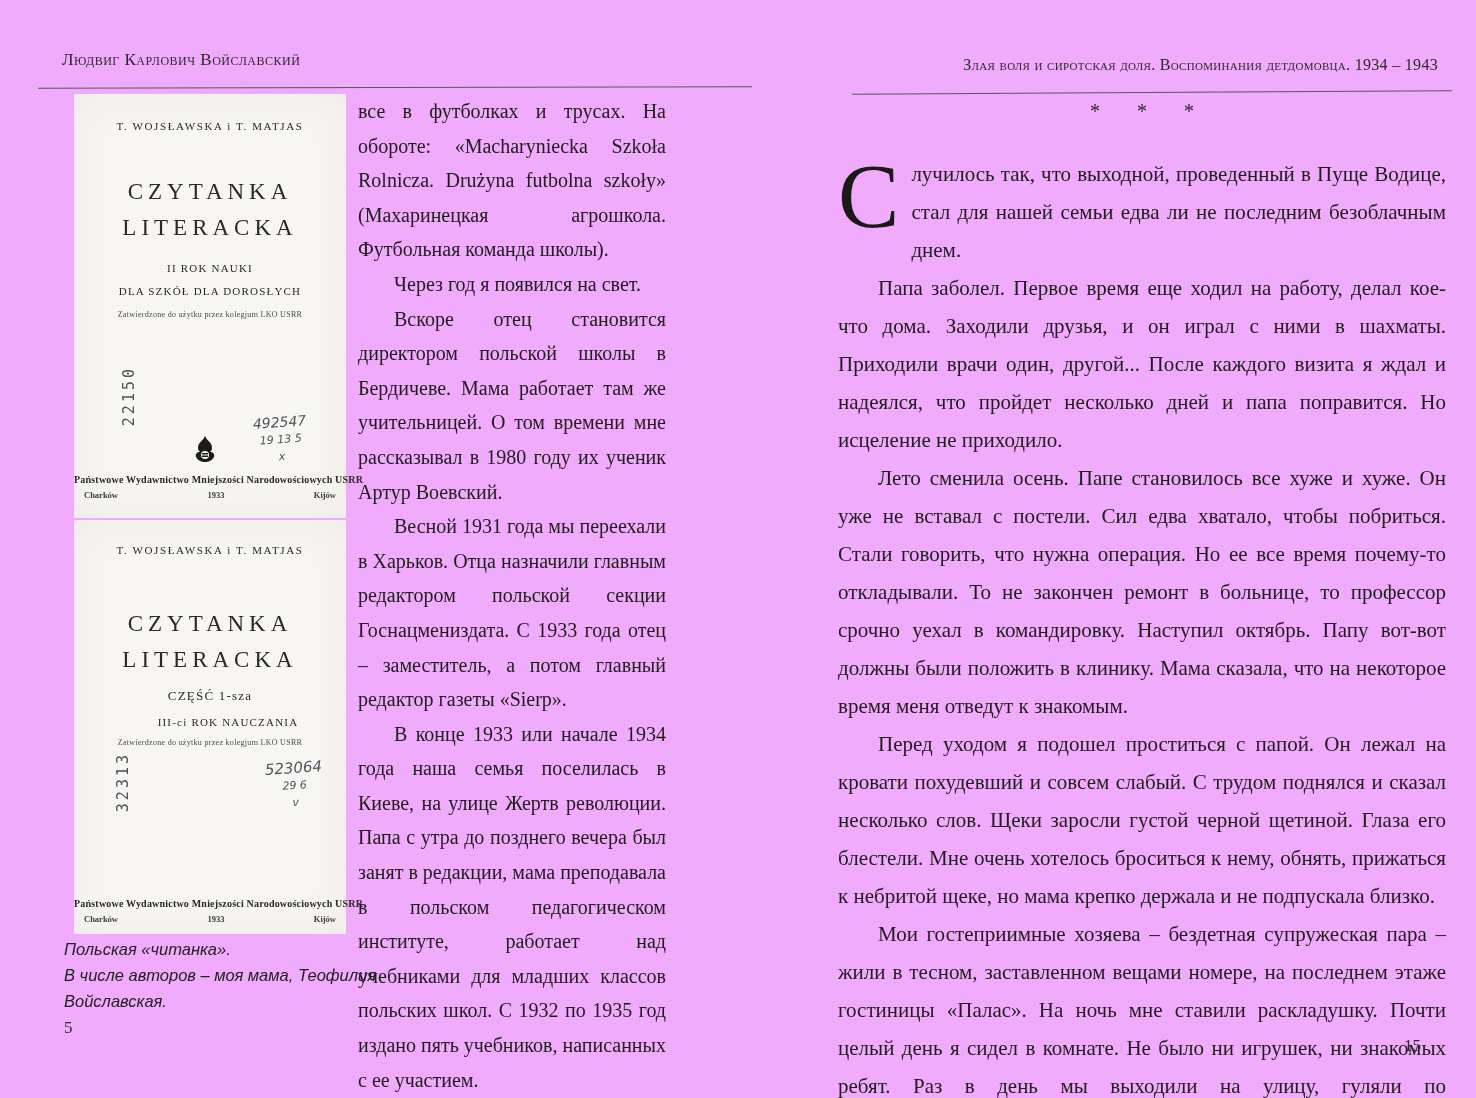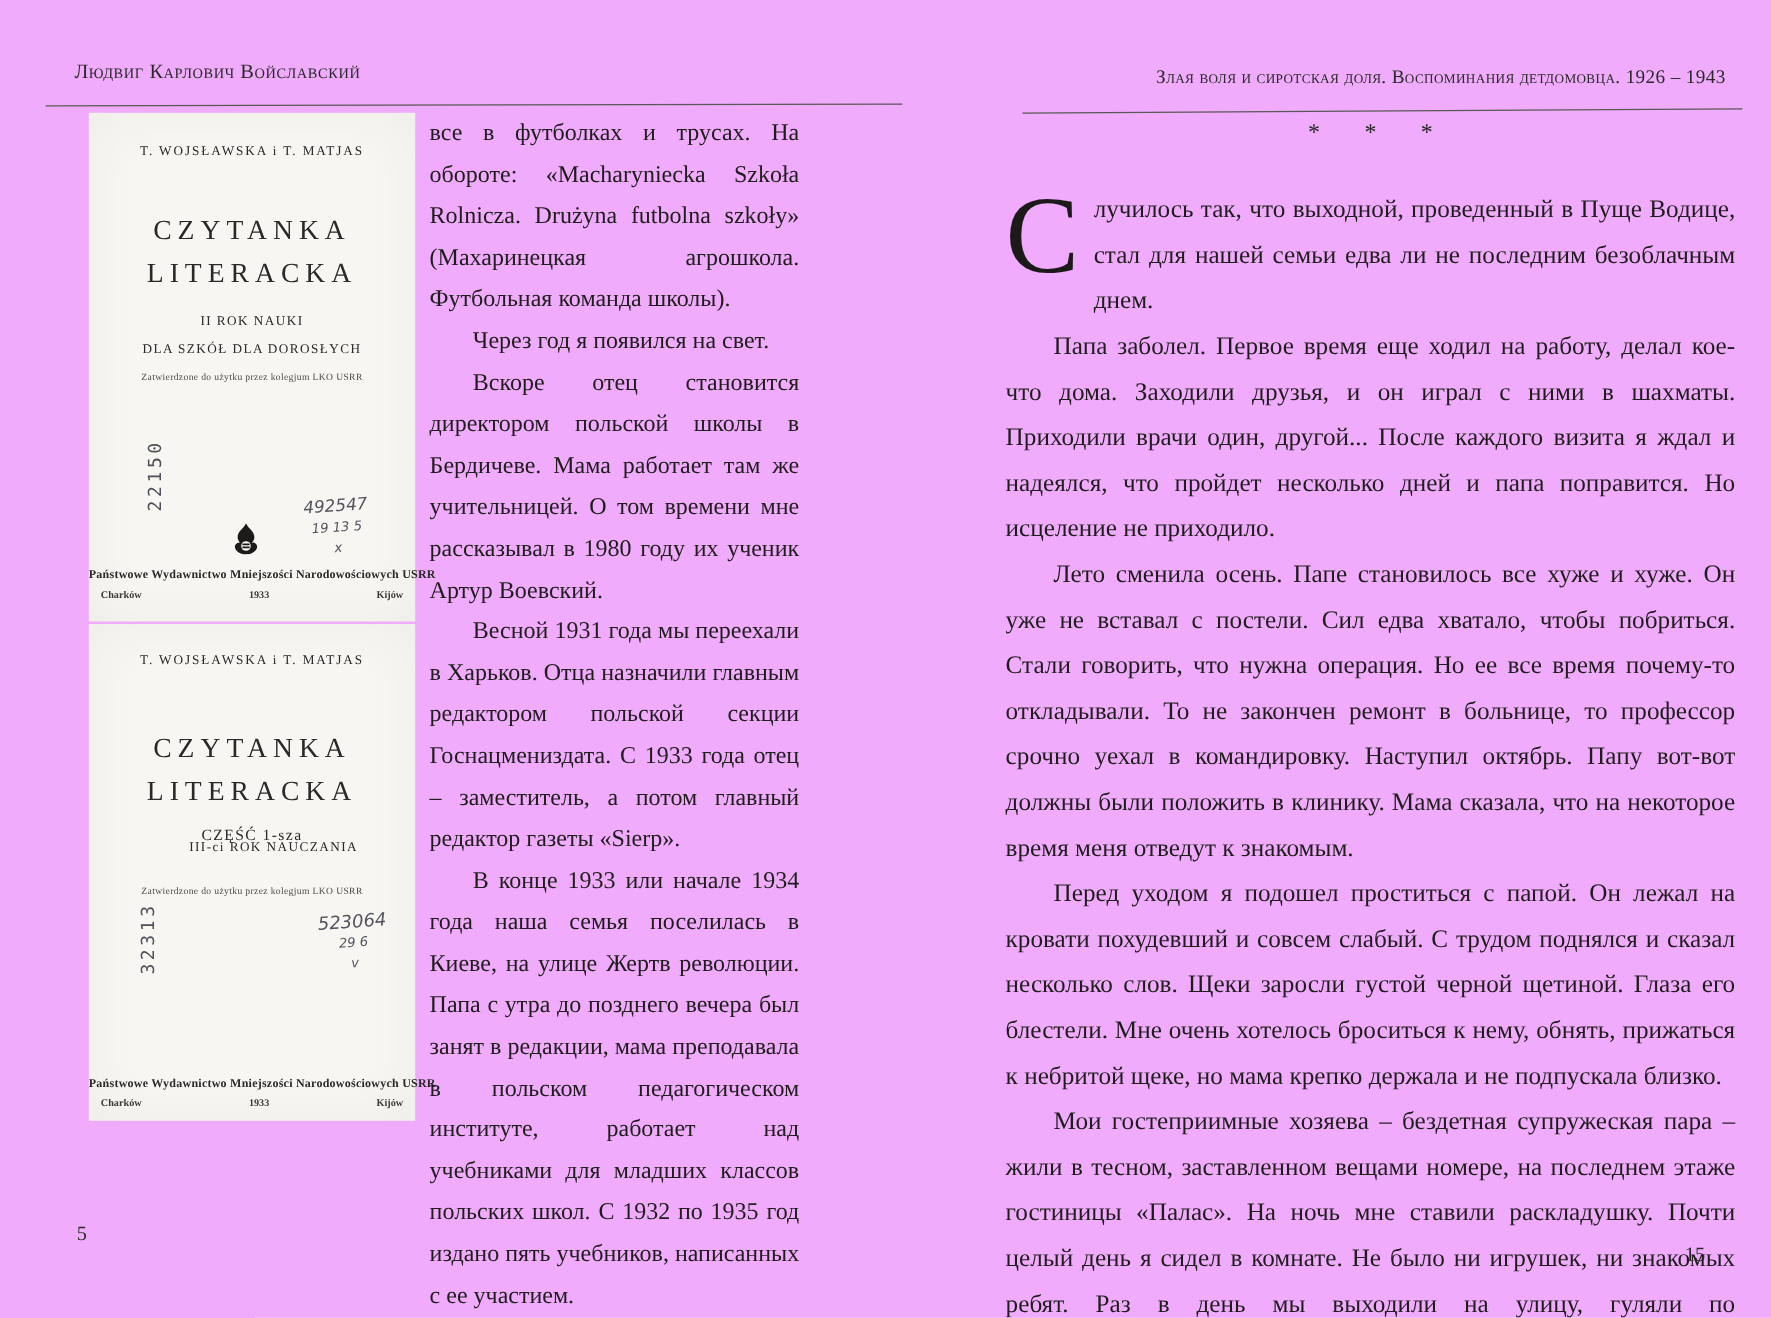--- a/index.html
+++ b/index.html
@@ -27,21 +27,21 @@
   .cover-1 { height:424px; }
   .cover-2 { height:414px; margin-top:2px; }
   .cov-authors { position:absolute; left:0; right:0; text-align:center; font-size:11px; letter-spacing:1.6px; white-space:nowrap; }
   .cover-1 .cov-authors { top:26px; }
   .cover-2 .cov-authors { top:24px; }
   .cov-title { position:absolute; left:0; right:0; text-align:center; font-size:23px; letter-spacing:5px; line-height:36px; white-space:nowrap; }
   .cover-1 .cov-title { top:80px; }
   .cover-2 .cov-title { top:86px; }
   .cov-sub { position:absolute; left:0; right:0; text-align:center; font-size:11px; letter-spacing:1.2px; white-space:nowrap; }
   .cover-1 .cov-sub1 { top:168px; } .cover-1 .cov-sub2 { top:191px; }
-  .cover-2 .cov-sub1 { top:168px; font-size:13px; } .cover-2 .cov-sub2 { top:180px;padding-left:36px; }
+  .cover-2 .cov-sub1 { top:168px; font-size:13px; } .cover-2 .cov-sub2 { top:196px;padding-left:36px; }
   .cov-approval { position:absolute; left:0; right:0; text-align:center; font-size:8px; letter-spacing:.3px; color:#4c4b48; white-space:nowrap; }
   .cover-1 .cov-approval { top:216px; }
   .cover-2 .cov-approval { top:218px; }
   .cov-stamp {
     position:absolute; writing-mode:vertical-rl; transform:rotate(180deg);
     font-family:"DejaVu Sans Mono", monospace; font-size:15px; letter-spacing:3px;
     color:#50505a;
   }
   .cover-1 .cov-stamp { left:46px; top:272px; }
   .cover-2 .cov-stamp { left:40px; top:232px; }
@@ -87,21 +87,21 @@
   .pageno-right { left:1404px; top:1036px; }
 </style>
 </head>
 <body>
 
 <div class="spread">
 
   <div class="runhead runhead-left">Людвиг Карлович Войславский</div>
   <div class="hrule hrule-left"></div>
 
-  <div class="runhead runhead-right">Злая воля и сиротская доля. Воспоминания детдомовца. 1926 – 1943</div>
+  <div class="runhead runhead-right">Злая воля и сиротская доля. Воспоминания детдомовца. 1934 – 1943</div>
   <div class="hrule hrule-right"></div>
 
   <div class="covers">
 
     <div class="cover cover-1">
       <div class="cov-authors">T. WOJSŁAWSKA i T. MATJAS</div>
       <div class="cov-title">
         <div>CZYTANKA</div>
         <div>LITERACKA</div>
       </div>
@@ -146,20 +146,25 @@
       </div>
       <div class="cov-publisher">Państwowe Wydawnictwo Mniejszości Narodowościowych USRR</div>
       <div class="cov-cities">
         <span>Charków</span>
         <span>1933</span>
         <span>Kijów</span>
       </div>
     </div>
   </div>
 
+  <div class="caption">
+    <div>Польская «читанка».</div>
+    <div>В числе авторов – моя мама, Теофилия</div>
+    <div>Войславская.</div>
+  </div>
 
   <div class="midcol">
     <p class="noindent">все в футболках и трусах. На обороте: «Macharyniecka Szkoła Rolnicza. Drużyna futbolna szkoły» (Махаринецкая агрошкола. Футбольная команда школы).</p>
     <p>Через год я появился на свет.</p>
     <p>Вскоре отец становится директором польской школы в Бердичеве. Мама работает там же учительницей. О том времени мне рассказывал в 1980 году их ученик Артур Воевский.</p>
     <p>Весной 1931 года мы переехали в Харьков. Отца назначили главным редактором польской секции Госнацмениздата. С 1933 года отец – заместитель, а потом главный редактор газеты «Sierp».</p>
     <p>В конце 1933 или начале 1934 года наша семья поселилась в Киеве, на улице Жертв революции. Папа с утра до позднего вечера был занят в редакции, мама преподавала в польском педагогическом институте, работает над учебниками для младших классов польских школ. С 1932 по 1935 год издано пять учебников, написанных с ее участием.</p>
   </div>
 
   <div class="rpage">

